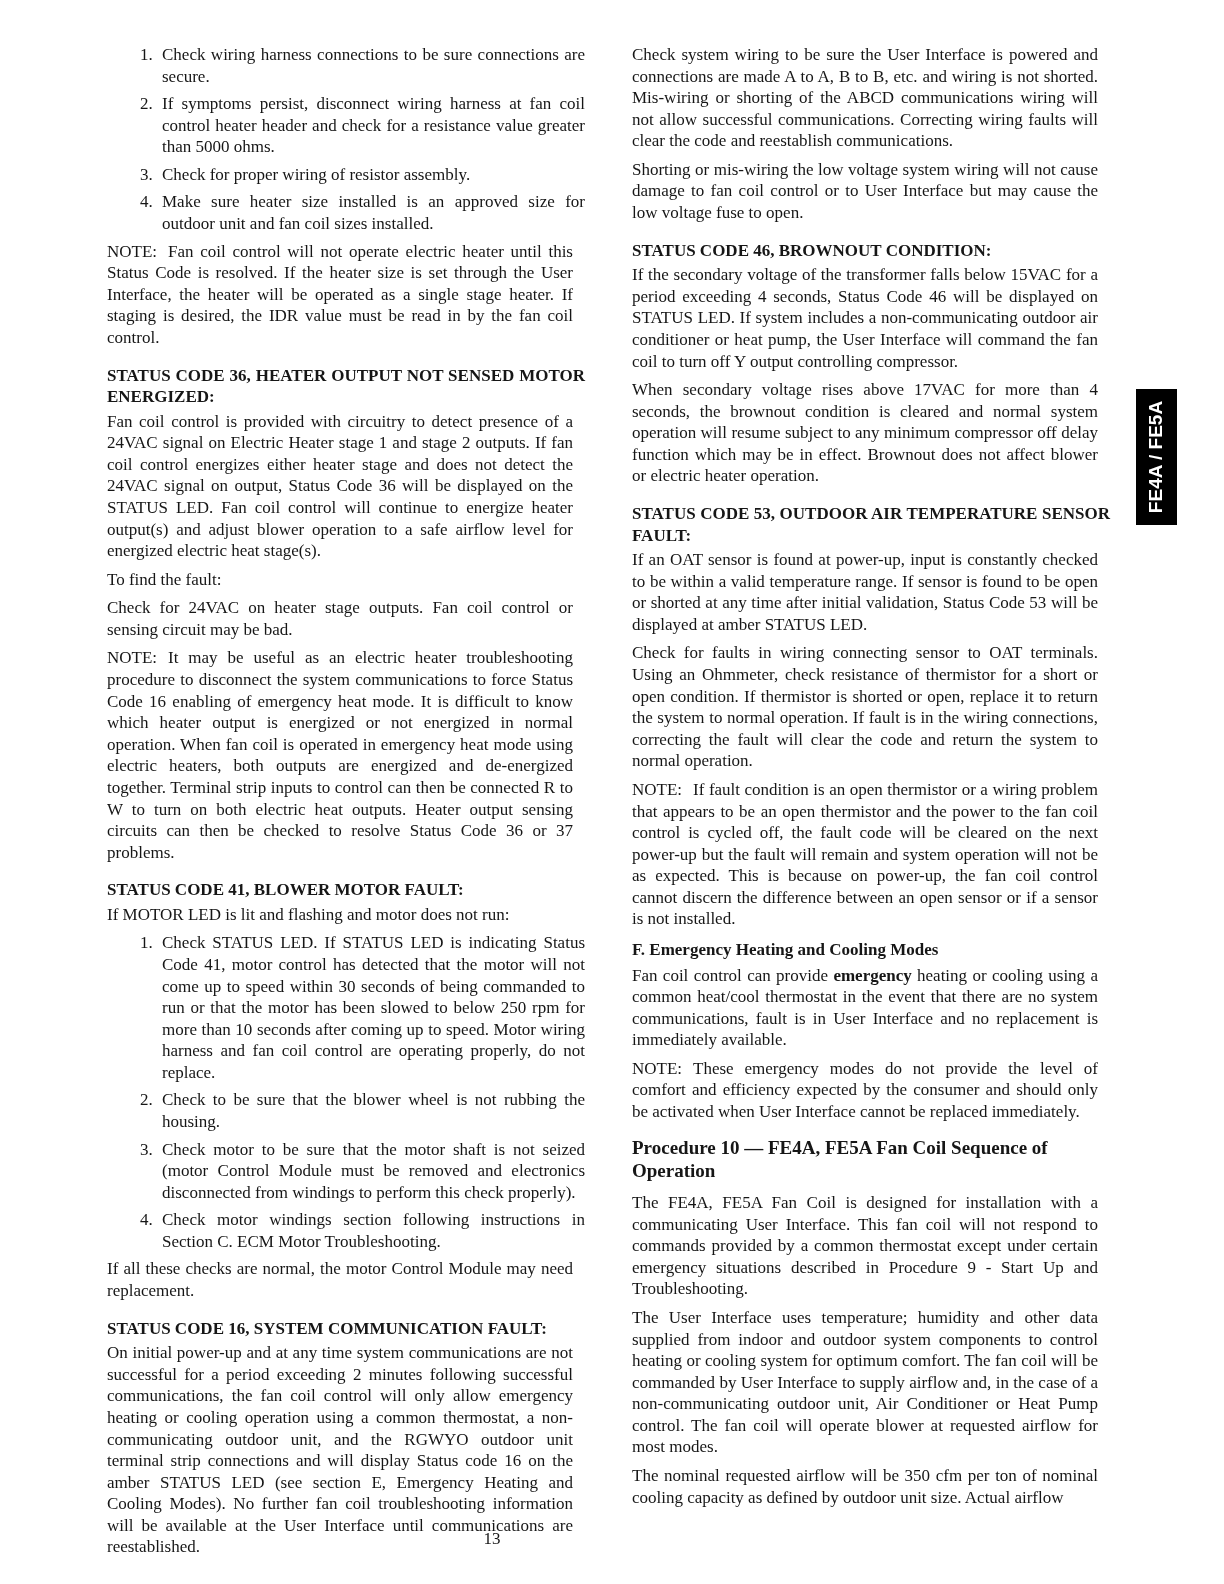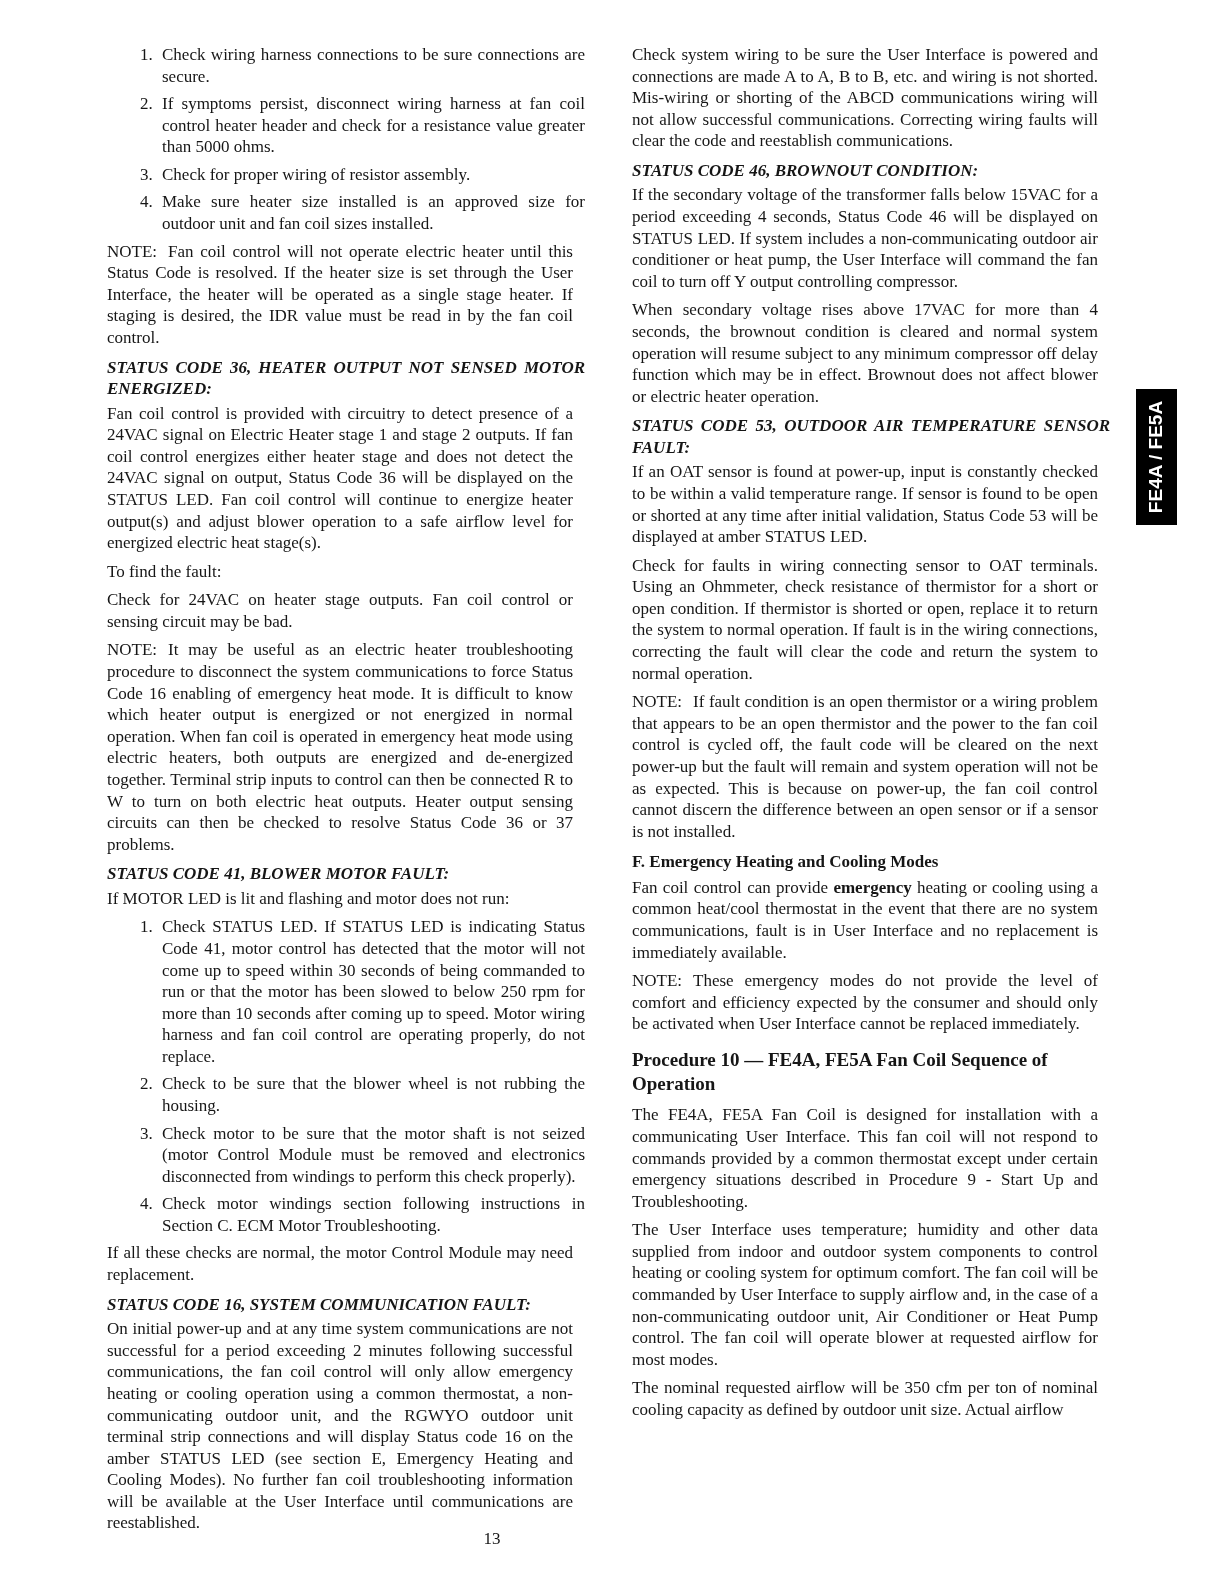--- a/index.html
+++ b/index.html
@@ -19,21 +19,21 @@
     display: flex;
     gap: 47px;
   }
   .col {
     width: 478px;
     font-size: 17px;
     line-height: 1.27;
     text-align: justify;
   }
   p.para { margin: 0 12px 7px 0; }
-  p.h { margin: 8px 0 3px 0; font-weight: bold; text-align: justify; font-style: italic; }
+  p.h { margin: 16px 0 3px 0; font-weight: bold; text-align: justify; }
   p.h-sub { margin: 9px 0 4px 0; font-weight: bold; text-align: left; }
   ol.nlist { list-style: none; margin: 0 0 5px 0; padding: 0 0 0 33px; }
   ol.nlist li { display: flex; margin: 0 0 6px 0; }
   ol.nlist .li-num { flex: 0 0 22px; text-align: left; }
   ol.nlist .li-text { flex: 1; text-align: justify; }
   .note-label { font-weight: normal; margin-right: 11px; }
   .proc-heading {
     font-size: 19px; font-weight: bold; line-height: 1.25;
     margin: 13px 0 9px 0; text-align: left;
   }
@@ -124,20 +124,21 @@
     <p class="para">If all these checks are normal, the motor Control Module may need replacement.</p>
 
     <p class="h">STATUS CODE 16, SYSTEM COMMUNICATION FAULT:</p>
     <p class="para">On initial power-up and at any time system communications are not successful for a period exceeding 2 minutes following successful communications, the fan coil control will only allow emergency heating or cooling operation using a common thermostat, a non-communicating outdoor unit, and the RGWYO outdoor unit terminal strip connections and will display Status code 16 on the amber STATUS LED (see section E, Emergency Heating and Cooling Modes). No further fan coil troubleshooting information will be available at the User Interface until communications are reestablished.</p>
 
   </div>
 
   <div class="col">
 
     <p class="para">Check system wiring to be sure the User Interface is powered and connections are made A to A, B to B, etc. and wiring is not shorted. Mis-wiring or shorting of the ABCD communications wiring will not allow successful communications. Correcting wiring faults will clear the code and reestablish communications.</p>
+    <p class="para">Shorting or mis-wiring the low voltage system wiring will not cause damage to fan coil control or to User Interface but may cause the low voltage fuse to open.</p>
 
     <p class="h">STATUS CODE 46, BROWNOUT CONDITION:</p>
     <p class="para">If the secondary voltage of the transformer falls below 15VAC for a period exceeding 4 seconds, Status Code 46 will be displayed on STATUS LED. If system includes a non-communicating outdoor air conditioner or heat pump, the User Interface will command the fan coil to turn off Y output controlling compressor.</p>
     <p class="para">When secondary voltage rises above 17VAC for more than 4 seconds, the brownout condition is cleared and normal system operation will resume subject to any minimum compressor off delay function which may be in effect. Brownout does not affect blower or electric heater operation.</p>
 
     <p class="h">STATUS CODE 53, OUTDOOR AIR TEMPERATURE SENSOR FAULT:</p>
     <p class="para">If an OAT sensor is found at power-up, input is constantly checked to be within a valid temperature range. If sensor is found to be open or shorted at any time after initial validation, Status Code 53 will be displayed at amber STATUS LED.</p>
     <p class="para">Check for faults in wiring connecting sensor to OAT terminals. Using an Ohmmeter, check resistance of thermistor for a short or open condition. If thermistor is shorted or open, replace it to return the system to normal operation. If fault is in the wiring connections, correcting the fault will clear the code and return the system to normal operation.</p>
 
     <p class="para">

